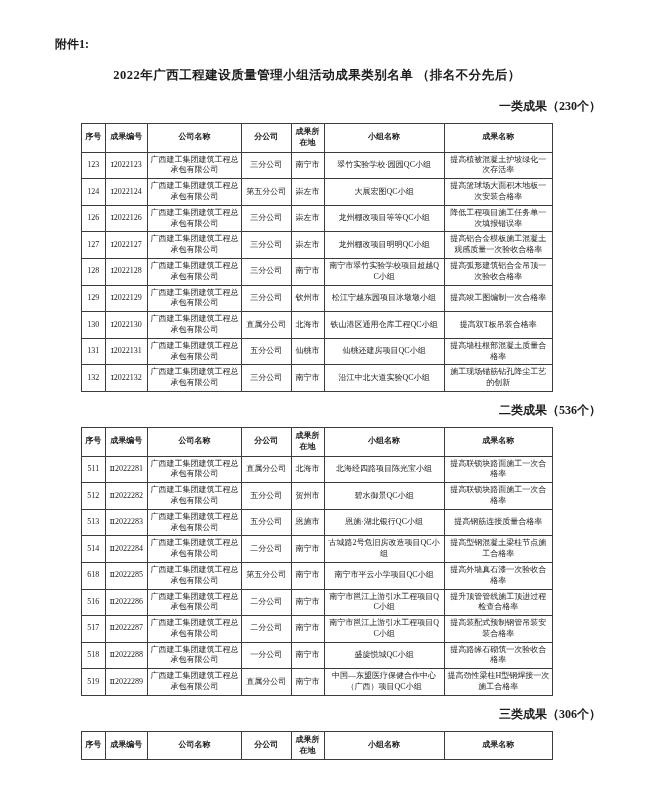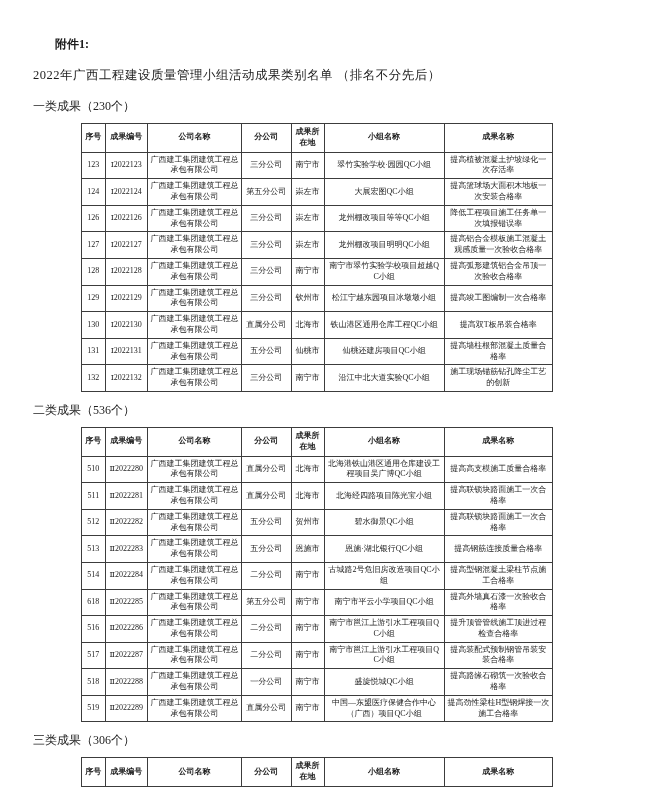--- a/index.html
+++ b/index.html
@@ -3,22 +3,22 @@
 <meta charset="utf-8">
 <style>
   html,body{margin:0;padding:0;background:#e8e8e8;}
   .page{
     width:650px;height:810px;background:#ffffff;margin:0 auto;
     box-sizing:border-box;padding:36px 49px 20px 33px;
     font-family:"Liberation Serif","DejaVu Serif",serif;
     color:#1c1c1c;position:relative;overflow:hidden;
   }
   .attachment{font-size:12px;font-weight:bold;margin-left:22px;margin-bottom:14px;}
-  .doc-title{font-size:12.5px;font-weight:normal;text-align:left;letter-spacing:0.5px;margin-bottom:14px;}
-  .section-heading{font-size:12px;font-weight:normal;text-align:left;margin:10px 0 8px 0;}
+  .doc-title{font-size:12.5px;font-weight:bold;text-align:center;letter-spacing:0.5px;margin-bottom:14px;}
+  .section-heading{font-size:12px;font-weight:bold;text-align:right;margin:10px 0 8px 0;}
   table{border-collapse:collapse;width:472px;margin:0 auto;table-layout:fixed;}
   th,td{
     border:1px solid #3c3c3c;
     font-size:8px;line-height:1.35;text-align:center;vertical-align:middle;
     padding:2px 2px;word-break:break-all;
   }
   th{font-weight:bold;padding:3px 1px;}
   col.c-seq{width:5%;}
   col.c-id{width:9%;}
   col.c-company{width:20%;}
@@ -161,29 +161,20 @@
               <th>成果编号</th>
               <th>公司名称</th>
               <th>分公司</th>
               <th>成果所在地</th>
               <th>小组名称</th>
               <th>成果名称</th>
             </tr>
           </thead>
           <tbody>
             <tr>
-              <td>510</td>
-              <td>Ⅱ2022280</td>
-              <td>广西建工集团建筑工程总承包有限公司</td>
-              <td>直属分公司</td>
-              <td>北海市</td>
-              <td>北海港铁山港区通用仓库建设工程项目吴广博QC小组</td>
-              <td>提高高支模施工质量合格率</td>
-            </tr>
-            <tr>
               <td>511</td>
               <td>Ⅱ2022281</td>
               <td>广西建工集团建筑工程总承包有限公司</td>
               <td>直属分公司</td>
               <td>北海市</td>
               <td>北海经四路项目陈光宝小组</td>
               <td>提高联锁块路面施工一次合格率</td>
             </tr>
             <tr>
               <td>512</td>

